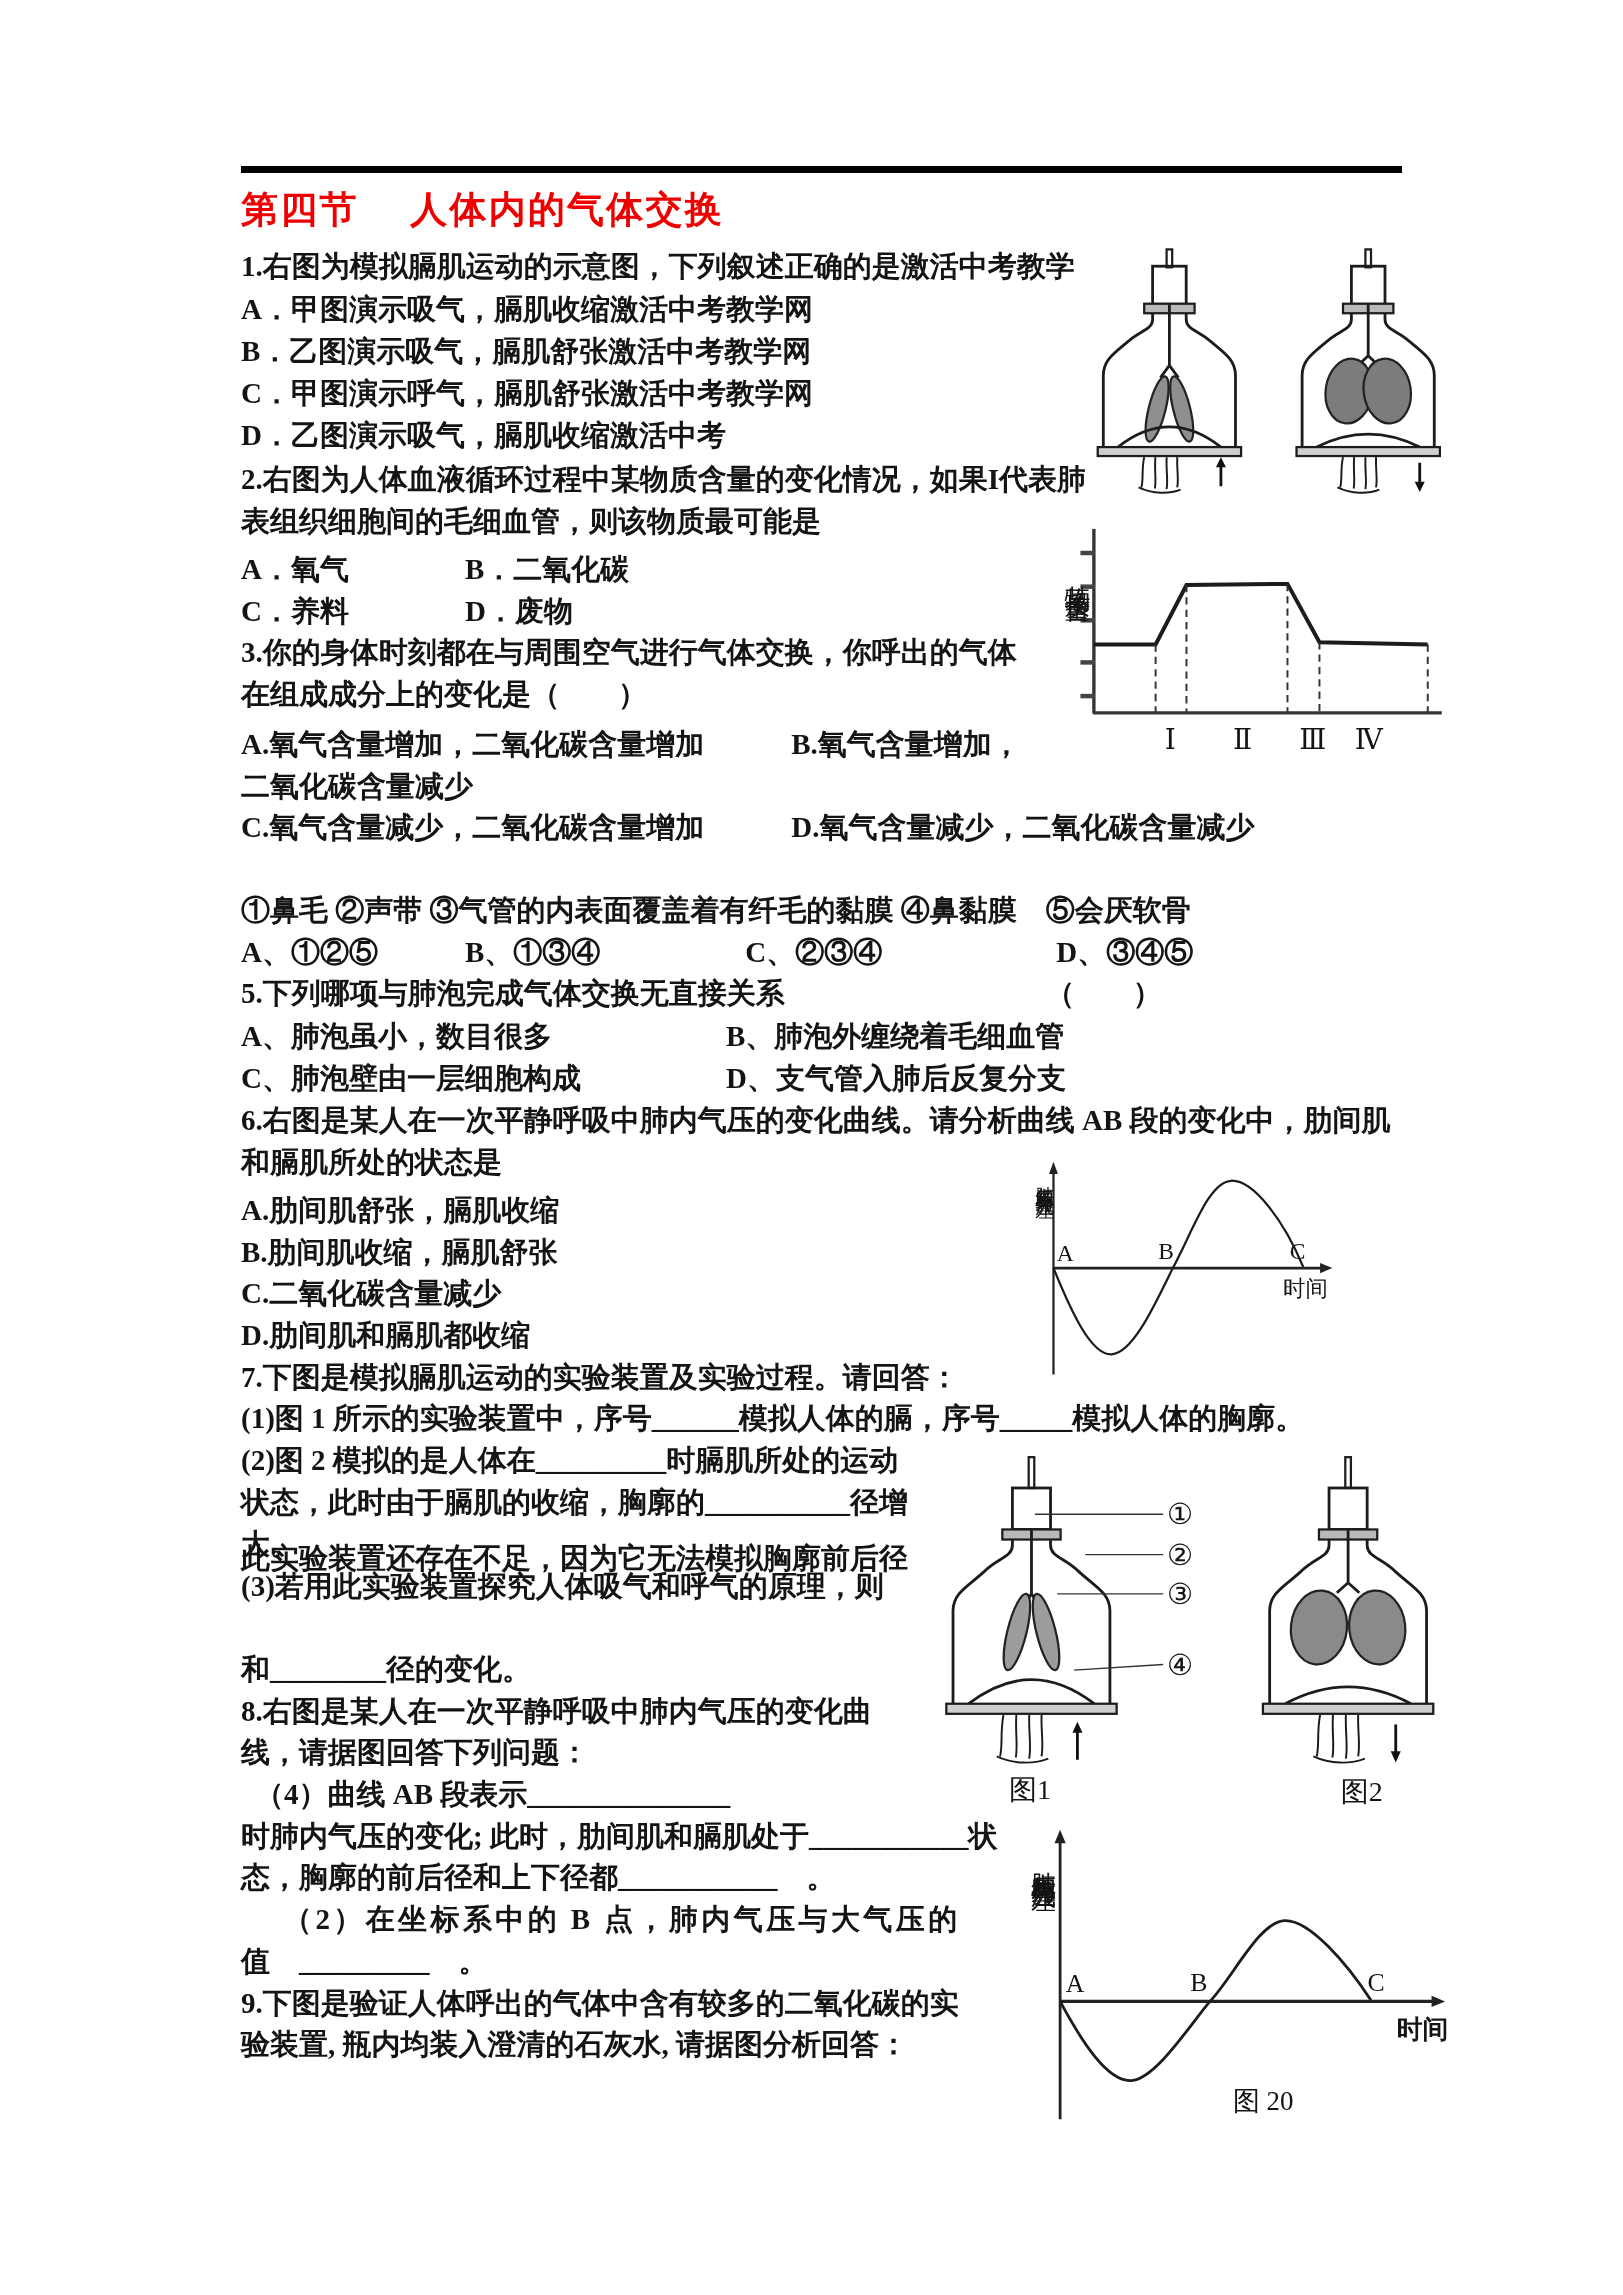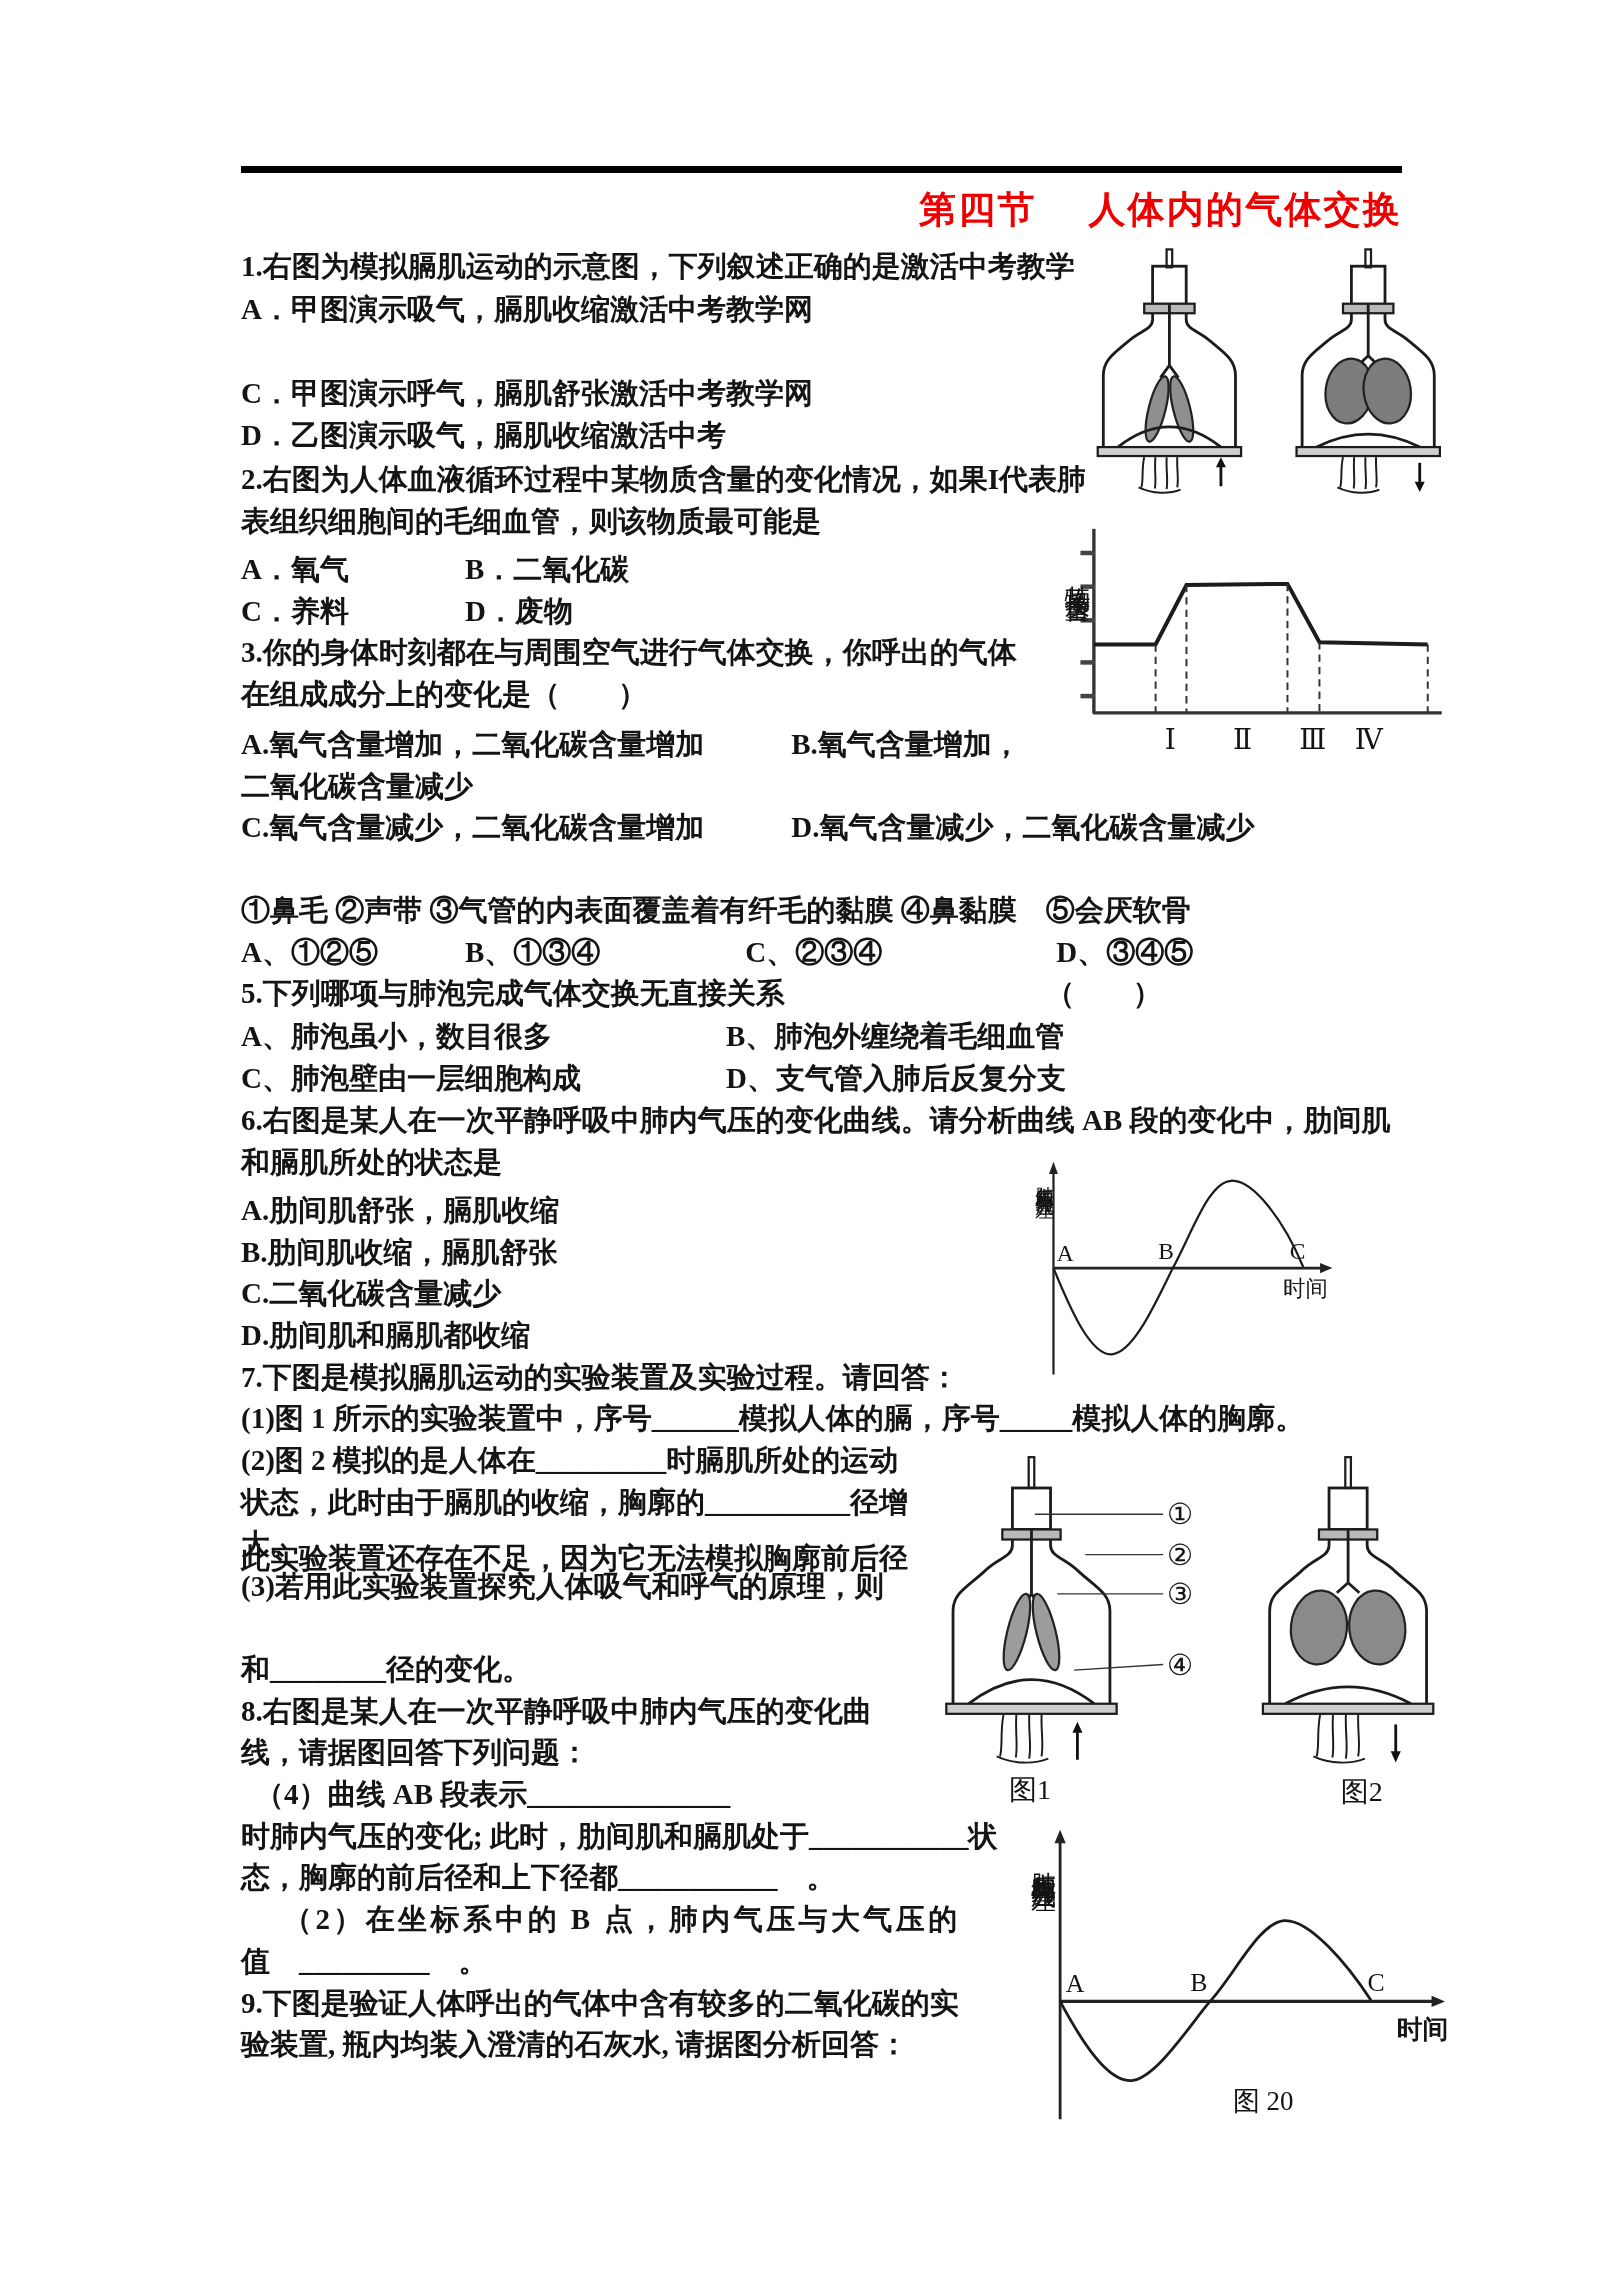--- a/index.html
+++ b/index.html
@@ -1,38 +1,39 @@
 <!DOCTYPE html>
 <html style="font-size:9px"><head>
 <meta charset="utf-8">
 <style>
   html,body{margin:0;padding:0;background:#fff;}
   #page{position:relative;width:1623px;height:2295px;background:#ffffff;overflow:hidden;
         font-family:"Liberation Serif","DejaVu Serif",serif;color:#141414;}
   .rule{position:absolute;left:241px;top:166px;width:1161px;height:7.3px;background:#000;}
-  .title{position:absolute;left:241px;top:185px;width:1161px;text-align:right;
+  .title{position:absolute;left:241px;top:185px;width:1161px;text-align:left;
          font-family:"Liberation Sans","DejaVu Sans",sans-serif;
          font-size:37px;font-weight:bold;letter-spacing:2.2px;}
   .tl{position:absolute;left:241px;font-size:29px;line-height:36px;white-space:pre;font-weight:bold;}
   .clip{width:850px;overflow:hidden;}
   .vlab{position:absolute;writing-mode:vertical-rl;text-orientation:upright;color:#141414;}
   svg{position:absolute;overflow:visible;}
   svg text{font-family:"Liberation Serif","DejaVu Serif",serif;fill:#141414;}
   .ink{stroke:#1c1c1c;fill:none;}
 </style>
 </head>
 <body>
 
 <div id="page">
 
   <div class="rule"></div>
   <div class="title" id="doc-title" style="color: rgb(238, 0, 0);">第四节　 人体内的气体交换</div>
 
   <div class="tl" style="top:248px">1.右图为模拟膈肌运动的示意图，下列叙述正确的是激活中考教学</div>
   <div class="tl" style="top:291px">A．甲图演示吸气，膈肌收缩激活中考教学网</div>
+  <div class="tl" style="top:333px">B．乙图演示吸气，膈肌舒张激活中考教学网</div>
   <div class="tl" style="top:375px">C．甲图演示呼气，膈肌舒张激活中考教学网</div>
   <div class="tl" style="top:417px">D．乙图演示吸气，膈肌收缩激活中考</div>
 
   <div class="tl clip" style="top:461px">2.右图为人体血液循环过程中某物质含量的变化情况，如果I代表肺</div>
   <div class="tl" style="top:503px">表组织细胞间的毛细血管，则该物质最可能是</div>
   <div class="tl" style="top:551px">A．氧气　　　　B．二氧化碳</div>
   <div class="tl" style="top:593px">C．养料　　　　D．废物</div>
 
   <div class="tl" style="top:634px">3.你的身体时刻都在与周围空气进行气体交换，你呼出的气体</div>
   <div class="tl" style="top:676px">在组成成分上的变化是（　　）</div>

